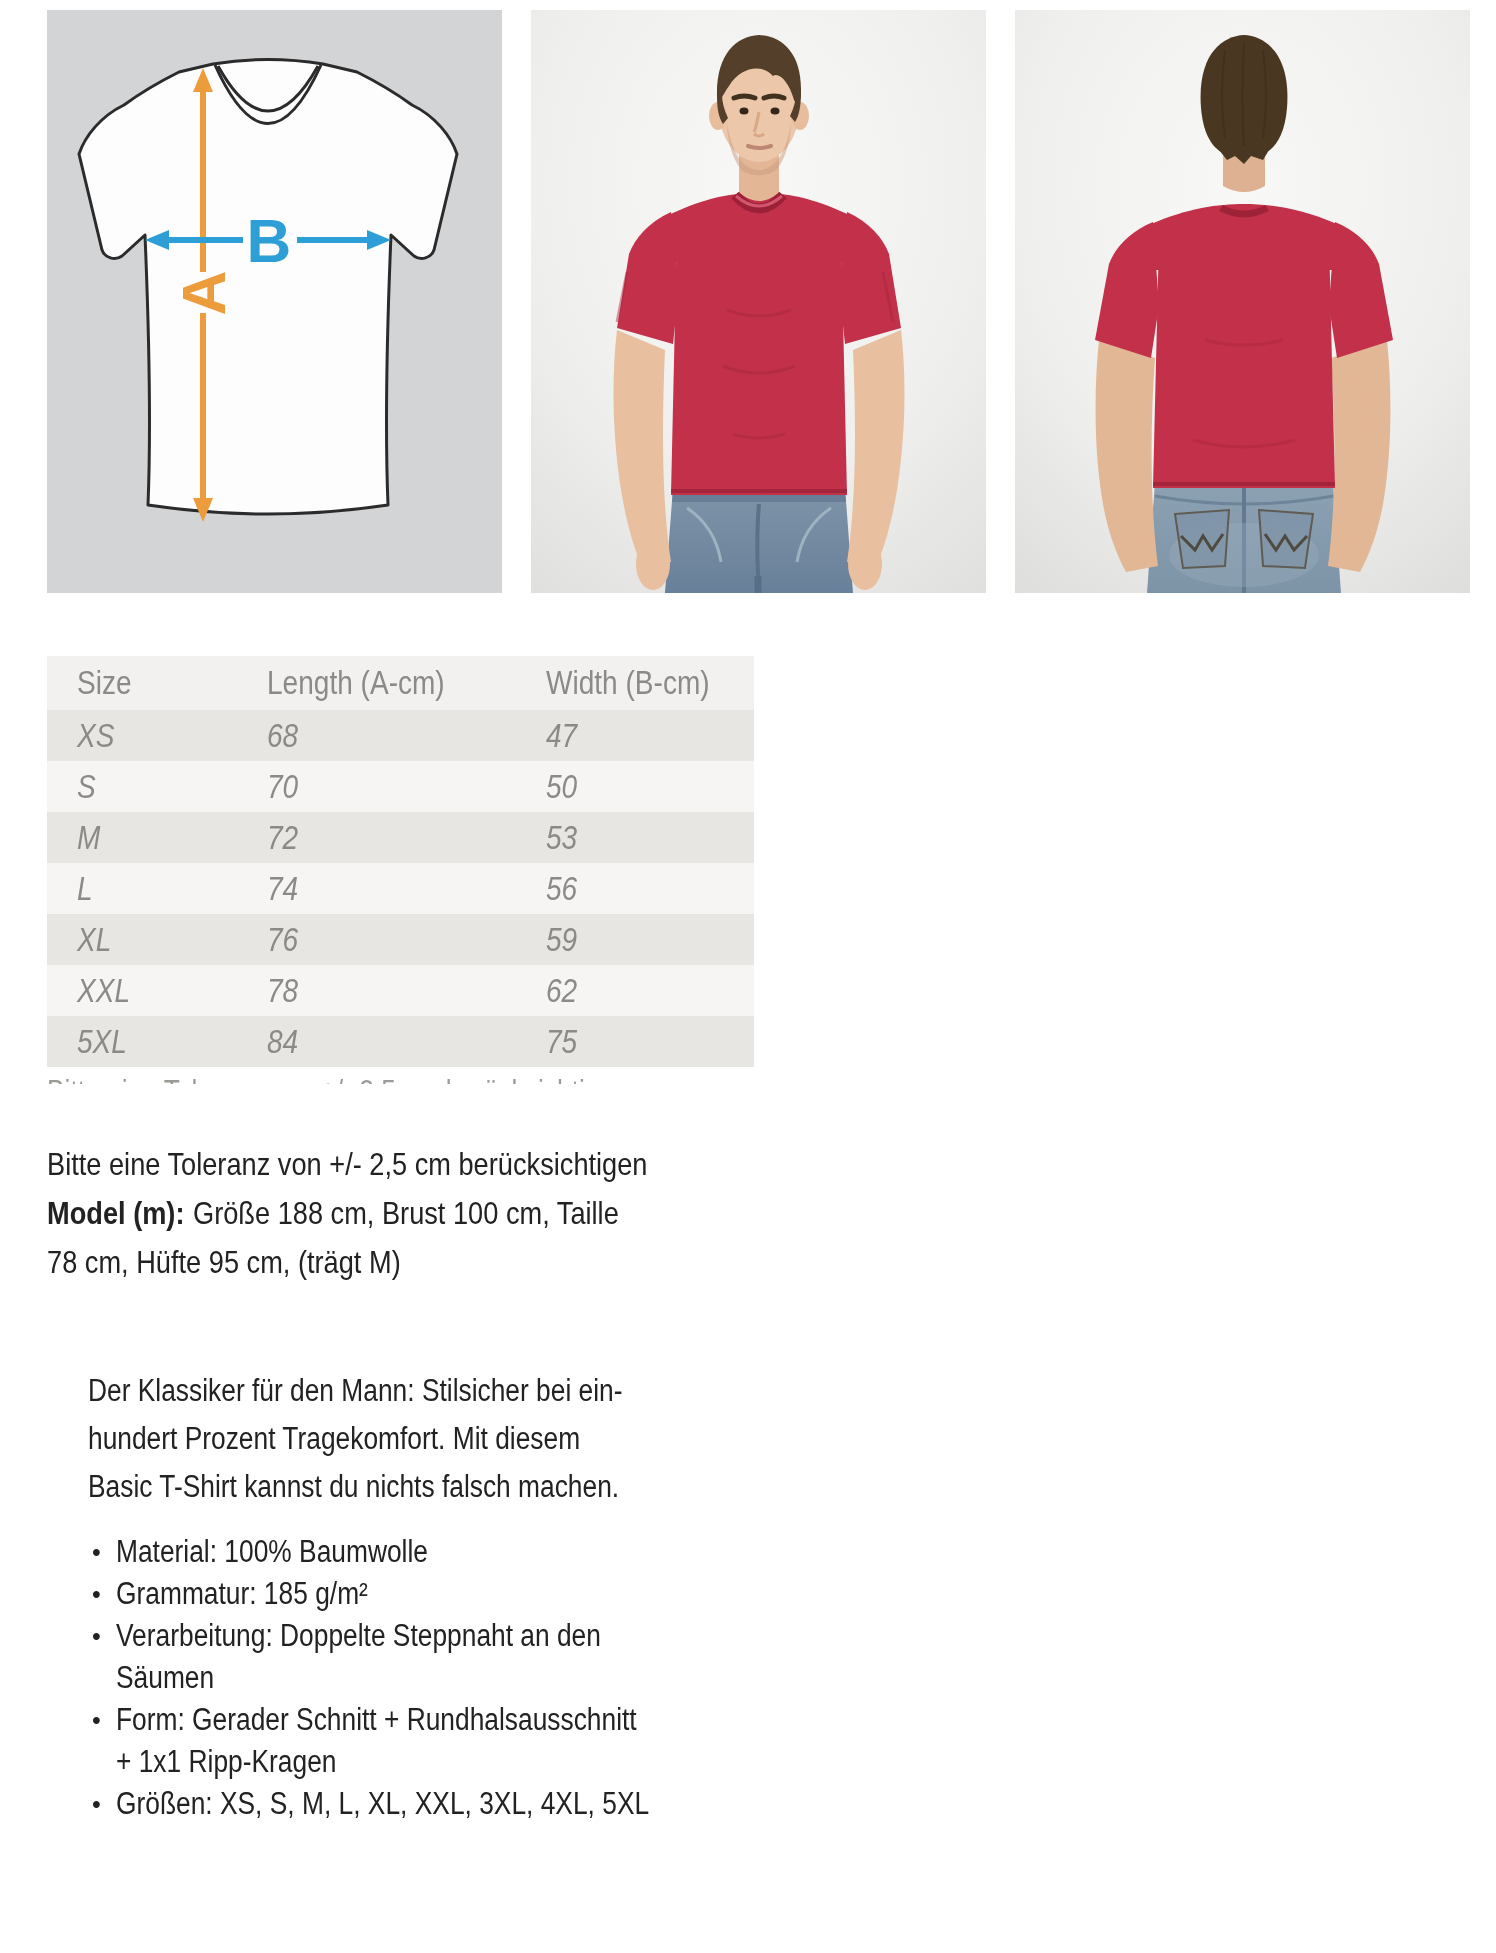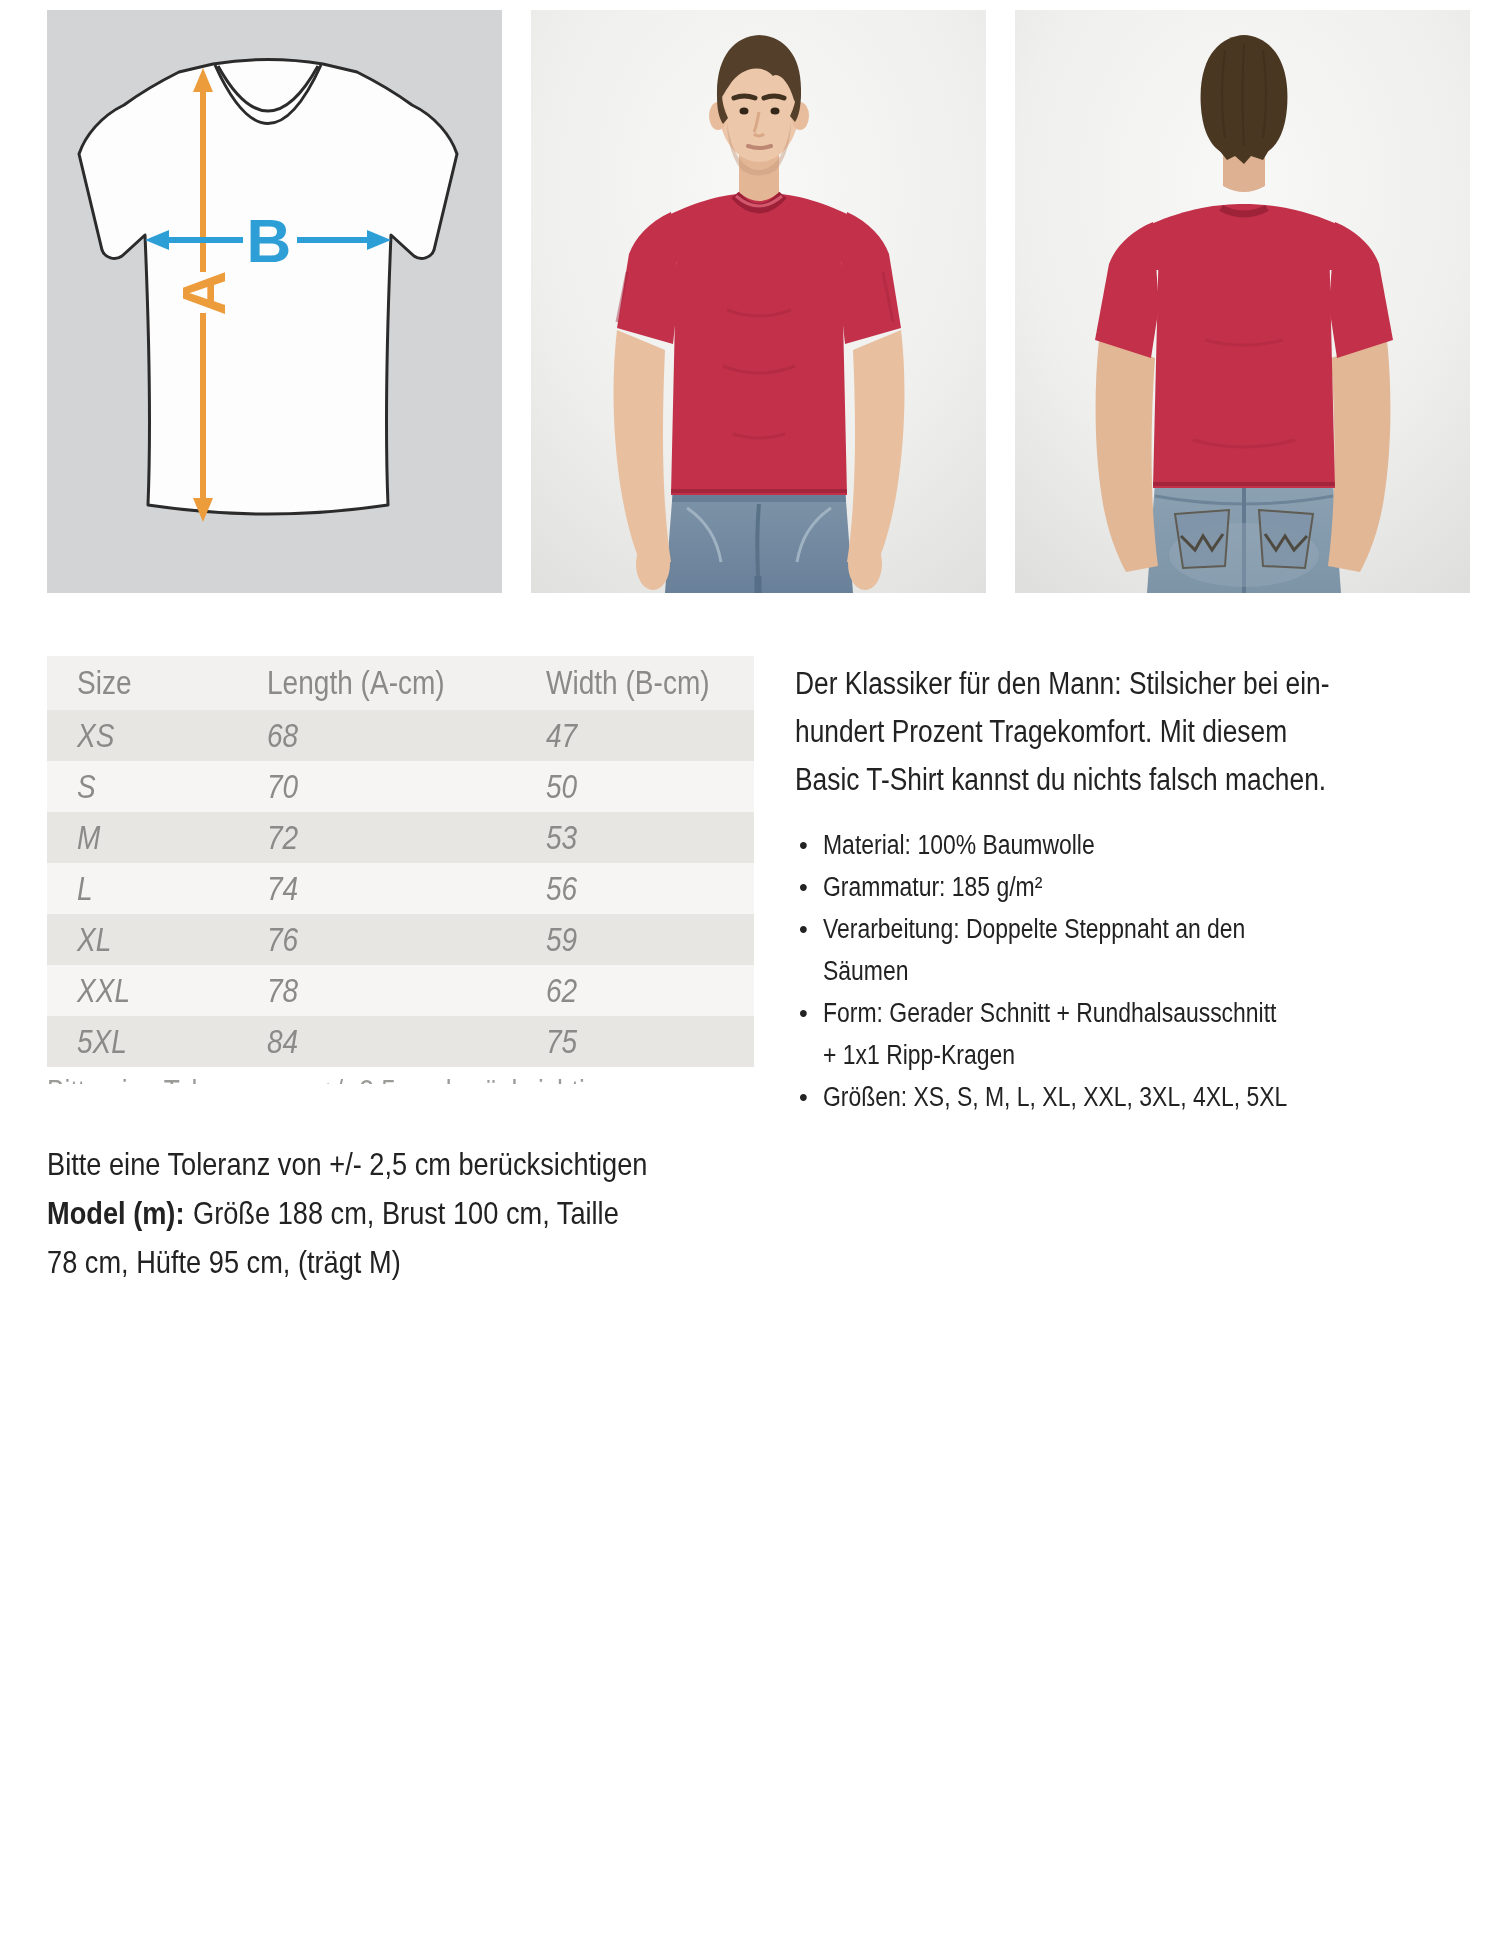--- a/index.html
+++ b/index.html
@@ -2,21 +2,21 @@
 <html><head>
 <meta charset="utf-8">
 <style>
   html,body{margin:0;padding:0;background:#ffffff;}
   body{font-family:"Liberation Sans",sans-serif;color:#222;}
   .page{position:relative;width:1496px;height:1953px;background:#fff;box-sizing:border-box;padding:10px 0 0 47px;overflow:hidden;}
   .gallery{display:flex;}
   .gimg{width:455px;height:583px;margin:0;padding:0;flex:0 0 455px;}
   .gimg + .gimg{margin-left:29px;}
   .gimg svg{display:block;}
-  .content{display:flex;margin-top:63px;align-items:flex-start;}
+  .content{display:flex;margin-top:63px;align-items:flex-start;flex-direction:column;}
   .left{width:707px;flex:0 0 707px;}
   .right{margin-left:37px;width:702px;}
 
   
   .narrow{display:inline-block;transform:scaleX(.85);transform-origin:0 50%;white-space:pre-line;}
   .blocktext .narrow{transform-origin:0 0;width:max-content;}
 
   table.size-table{border-collapse:collapse;width:707px;table-layout:fixed;}
   table.size-table th,table.size-table td{
     text-align:left;font-weight:normal;padding:0 0 0 30px;
@@ -26,21 +26,21 @@
   table.size-table tbody tr:nth-child(odd){background:#e7e6e3;}
   table.size-table tbody tr:nth-child(even){background:#f6f5f3;}
 
   .sliver{height:12px;overflow:hidden;margin-top:5px;font-size:31px;line-height:40px;color:#9b9a97;}
 
   .notes{margin-top:56px;font-size:32px;line-height:49px;color:#222;}
   .notes p{margin:0;}
   .notes strong{font-weight:bold;margin-right:10px;}
 
   .intro{margin:4px;font-size:31px;line-height:48px;color:#222;}
-  .features{list-style:none;margin:20px 0 0 0;padding:0;font-size:27px;line-height:42px;color:#222;}
+  .features{list-style:none;margin:20px 0 0 0;padding:0;font-size:31px;line-height:42px;color:#222;}
   .features li{position:relative;padding-left:32px;}
   .features li::before{content:"\2022";position:absolute;left:8px;top:0;font-size:25px;color:#222;}
 </style>
 </head>
 <body>
 
 <div class="page">
 
   <div class="gallery">
 

